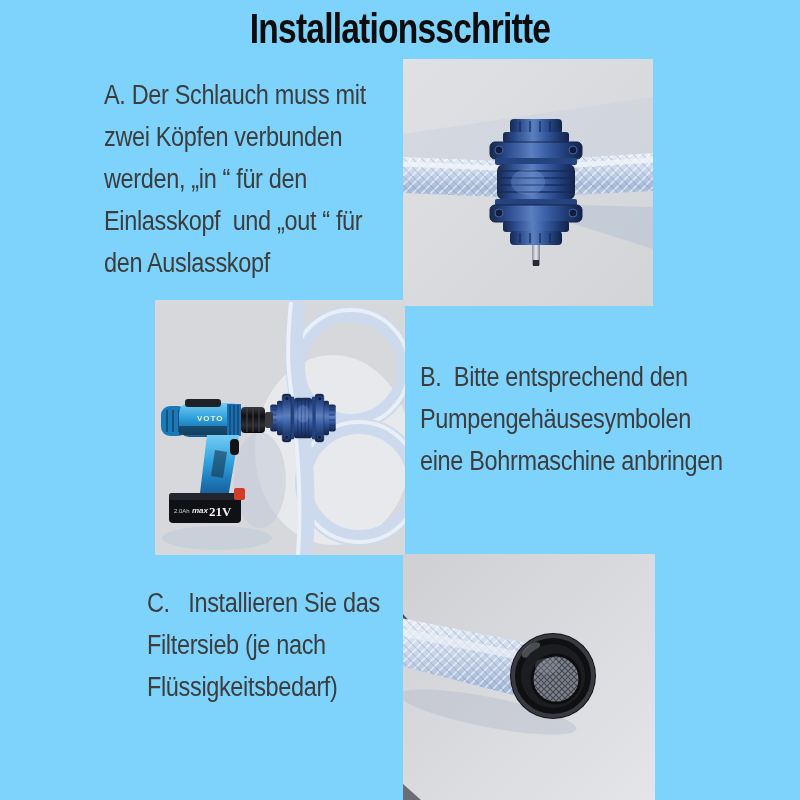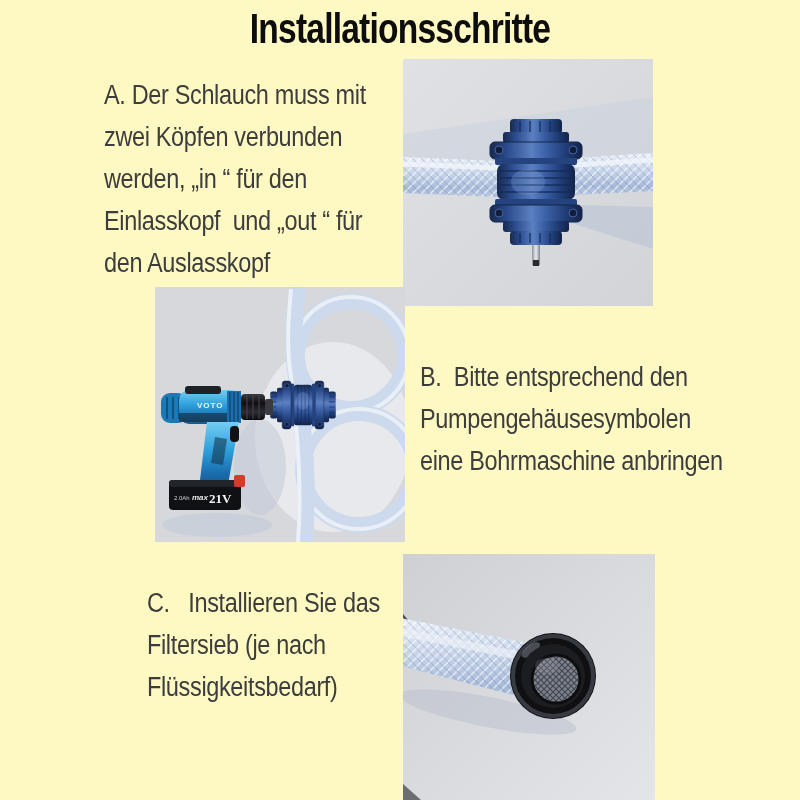--- a/index.html
+++ b/index.html
@@ -1,16 +1,16 @@
 <!DOCTYPE html>
 <html><head>
 <meta charset="utf-8">
 <style>
   html,body{margin:0;padding:0;background:#ffffff;}
-  .page{position:relative;width:800px;height:800px;background:#fef9c3;overflow:hidden;
+  .page{position:relative;width:800px;height:800px;background:#7dd3fc;overflow:hidden;
         font-family:"Liberation Sans",sans-serif;}
   .title{position:absolute;top:4px;left:0;width:800px;text-align:center;
          font-size:43px;font-weight:700;color:#0d0d0d;letter-spacing:-1px;
          transform:scaleX(0.78);transform-origin:50% 50%;}
   .steptext{position:absolute;transform:scaleX(0.87);transform-origin:left top;}
   .steptext .line{white-space:pre;font-size:27px;line-height:42px;font-weight:300;
                   color:#3d3d3d;letter-spacing:-0.4px;}
   .photo{position:absolute;}
   .photo svg{display:block;}
 </style>
@@ -114,21 +114,21 @@
       </g>
       <g>
         <path d="M172,99 L250,94 L250,132 L172,136 Z" fill="url(#hoseG)"></path>
         <path d="M172,99 L250,94 L250,132 L172,136 Z" fill="url(#braid)"></path>
         <path d="M172,106 L250,101" stroke="#f2f6fb" stroke-width="5" opacity="0.8"></path>
       </g>
       <use href="#pump" transform="translate(85,60)"></use>
     </svg>
   </div>
 
-  <div class="photo" style="left:155px;top:287px;">
+  <div class="photo" style="left:155px;top:300px;">
     <svg width="250" height="255" viewBox="0 0 250 255">
       <rect width="250" height="255" fill="#d6d8dc"></rect>
       <ellipse cx="178" cy="150" rx="78" ry="95" fill="#e8e9ec"></ellipse>
       <ellipse cx="105" cy="180" rx="26" ry="48" fill="#c2cbd8" opacity="0.55"></ellipse>
       <ellipse cx="62" cy="238" rx="55" ry="12" fill="#c2cbd8" opacity="0.6"></ellipse>
       <g fill="none">
         <circle cx="196" cy="68" r="54" stroke="#cdd9ec" stroke-width="16"></circle>
         <circle cx="196" cy="68" r="58" stroke="#f0f4fa" stroke-width="4" opacity="0.8"></circle>
         <circle cx="204" cy="182" r="56" stroke="#cdd9ec" stroke-width="16"></circle>
         <circle cx="204" cy="182" r="60" stroke="#f0f4fa" stroke-width="4" opacity="0.8"></circle>

